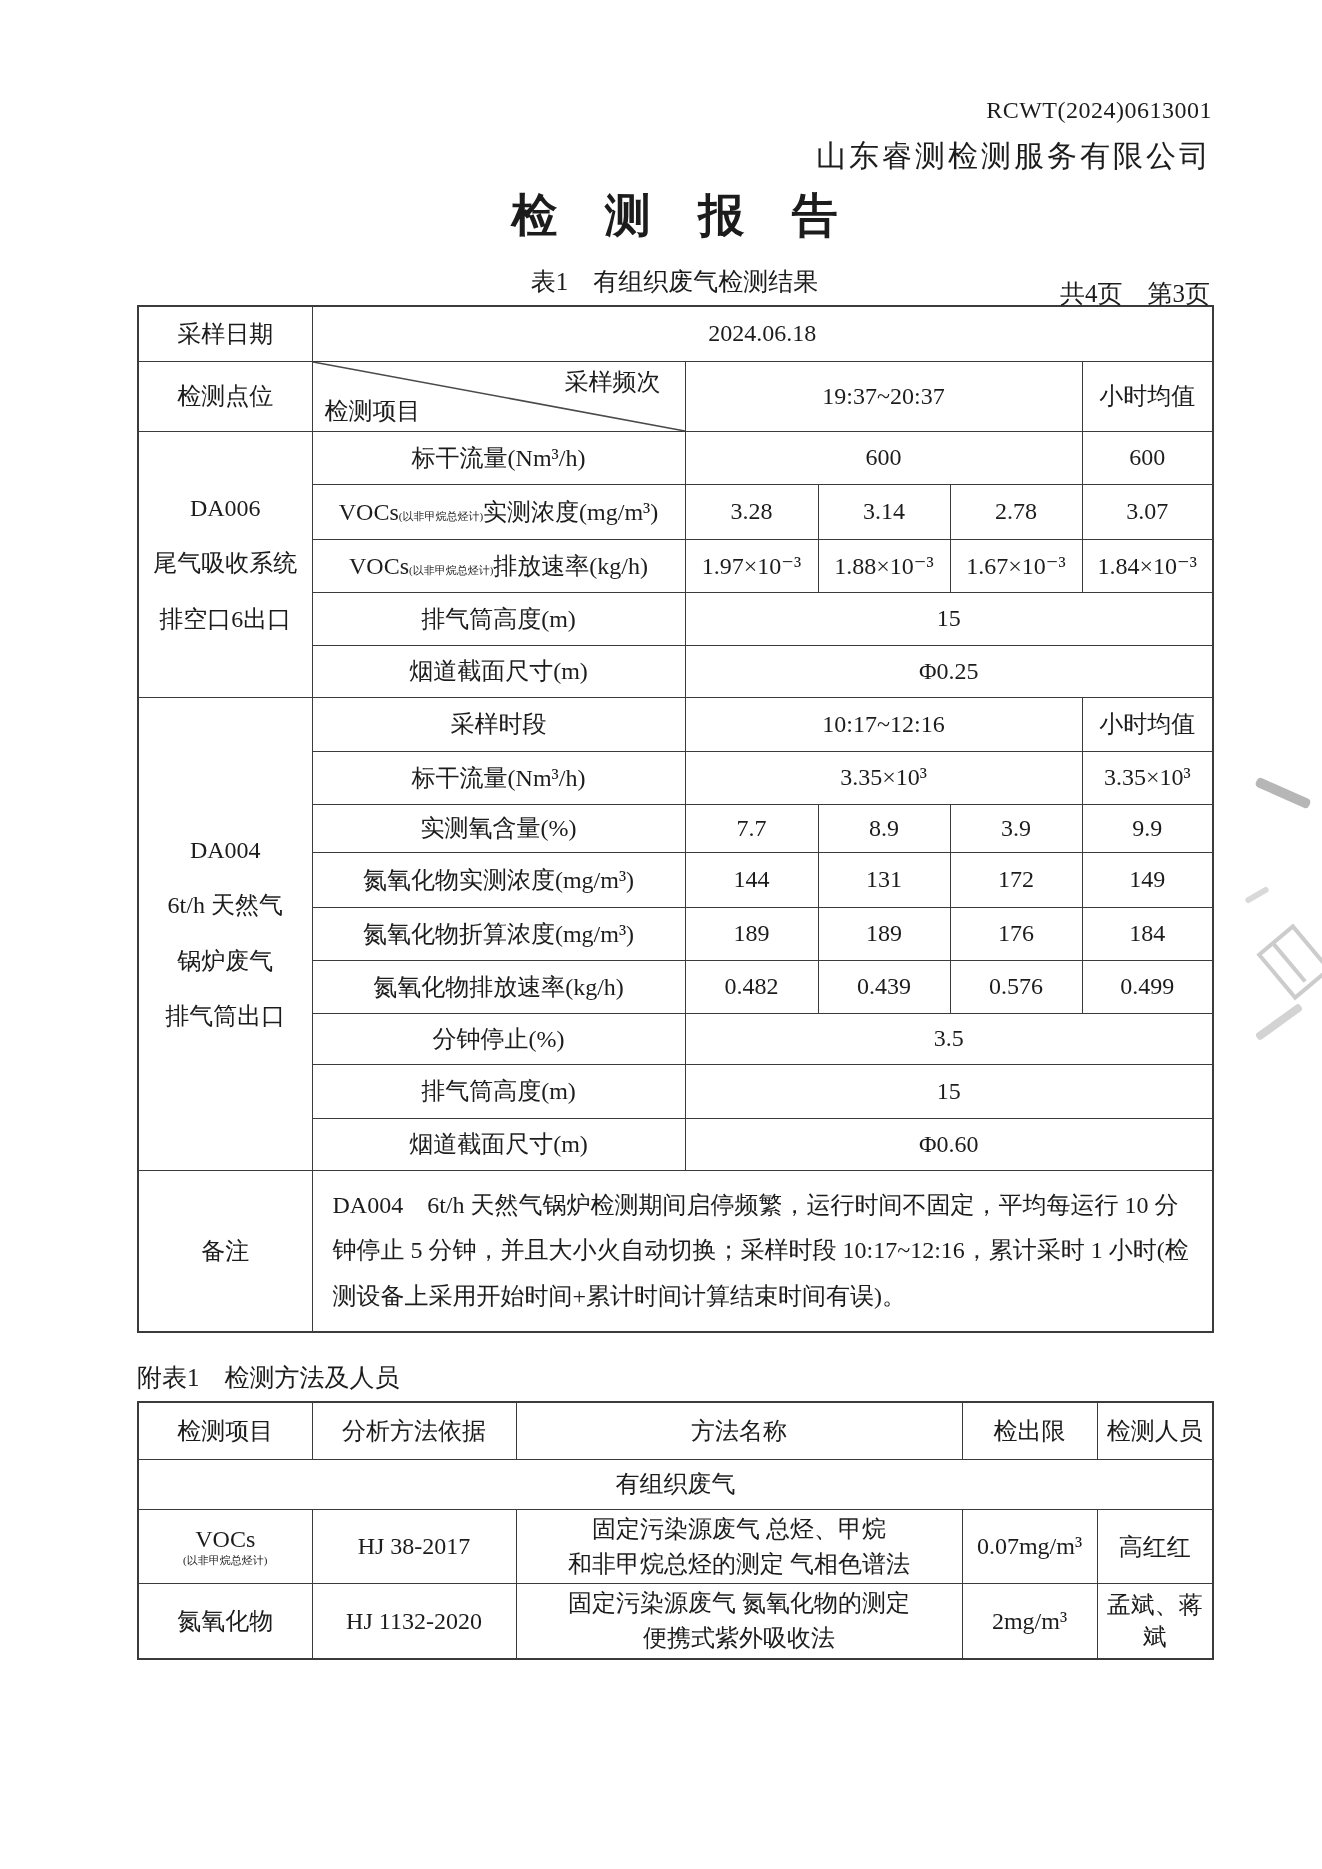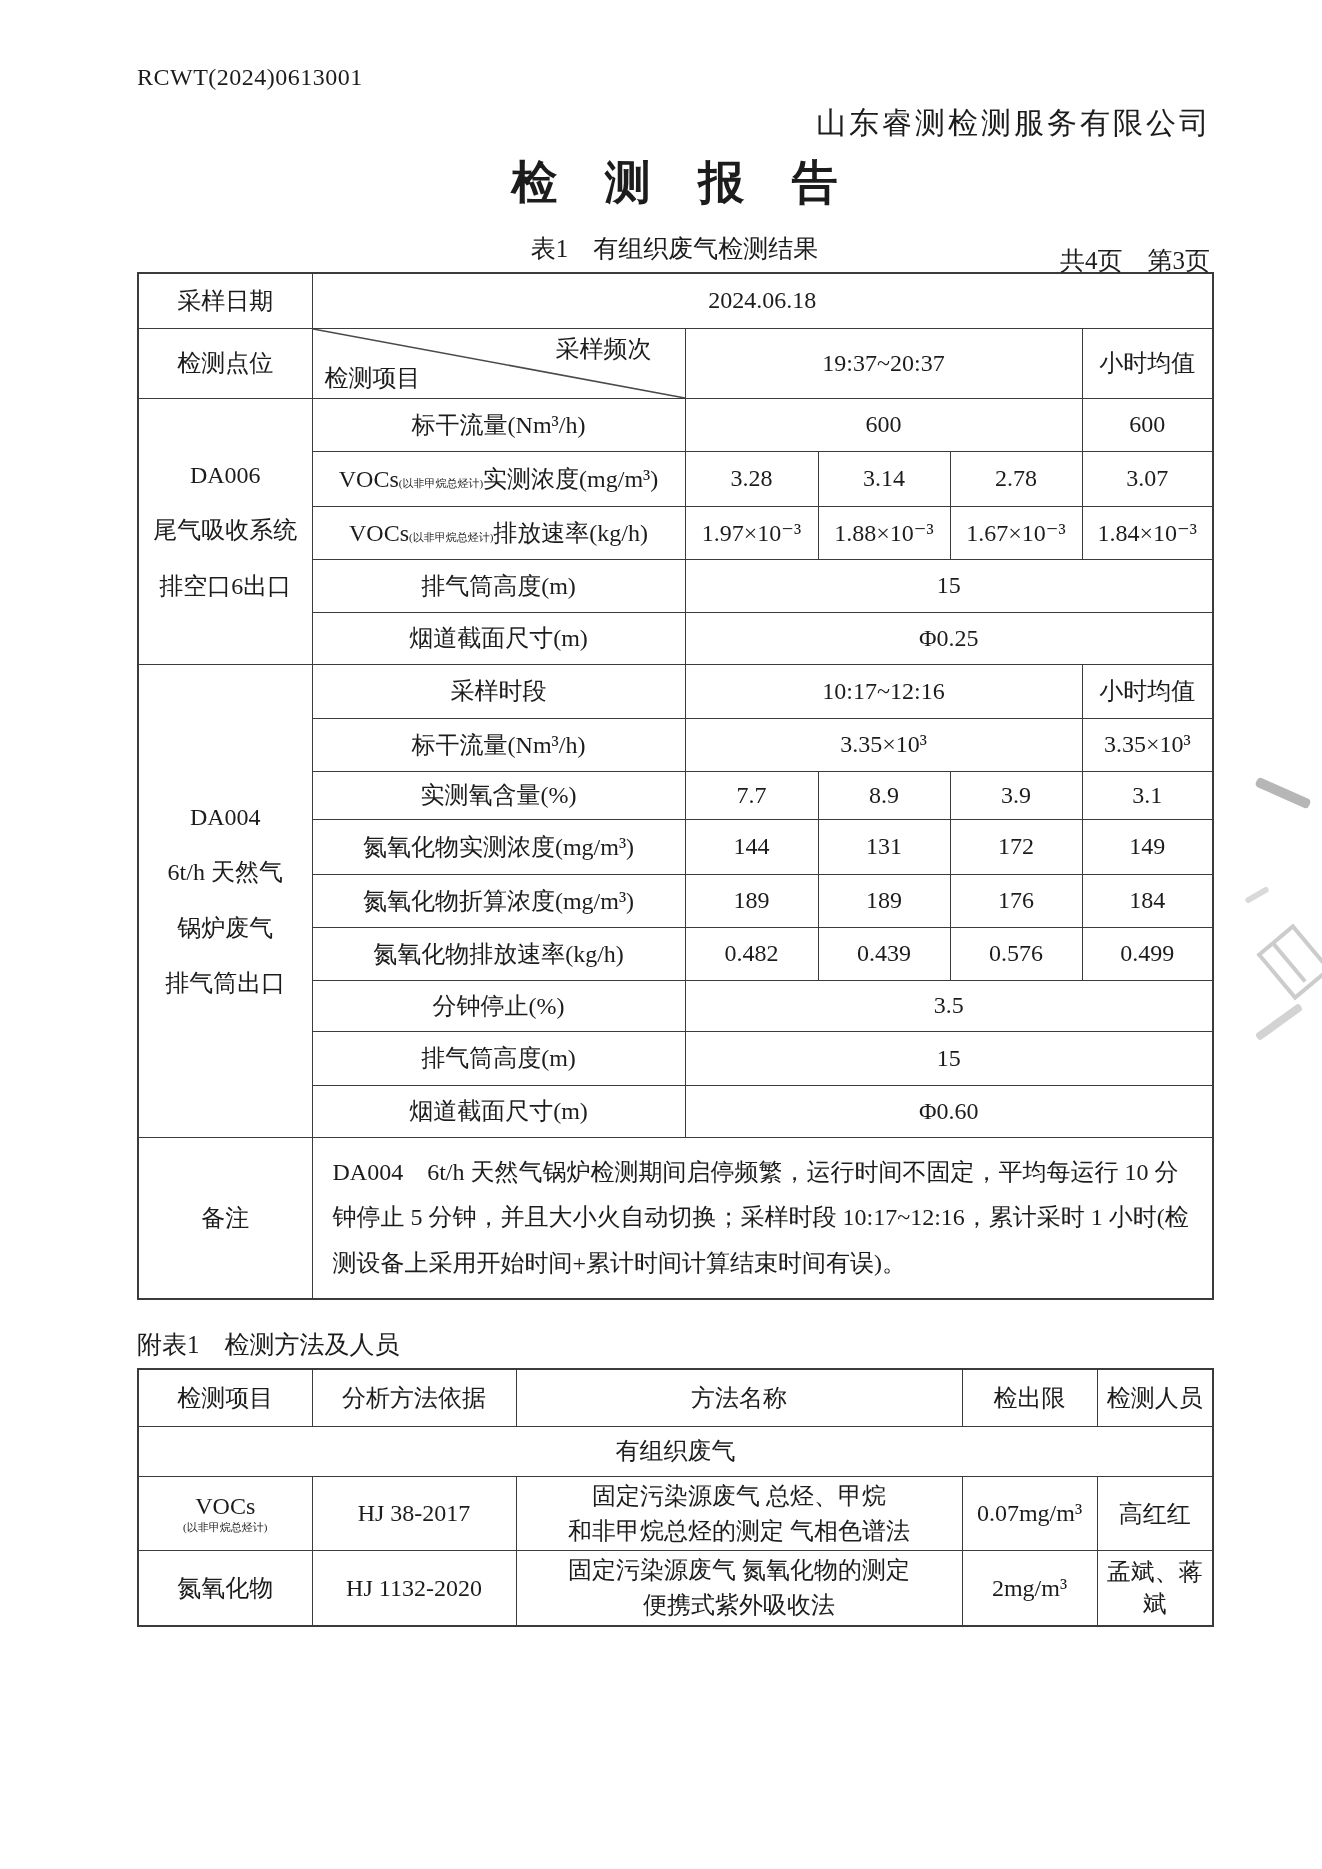--- a/index.html
+++ b/index.html
@@ -8,22 +8,22 @@
     background:#ffffff;
     font-family:"Liberation Serif","DejaVu Serif",serif;
     color:#1c1c1c;
     position:relative;
     overflow:hidden;
   }
   .sheet{
     position:absolute;left:137px;top:0;width:1075px;
   }
   .report-no{
-    padding-top:64px;
-    text-align:left;
+    padding-top:97px;
+    text-align:right;
     font-size:24px;
     letter-spacing:.5px;
   }
   .company{
     margin-top:12px;
     text-align:right;
     font-size:30px;
     letter-spacing:3px;
   }
   .doc-title{
@@ -58,21 +58,21 @@
     text-align:center;
     vertical-align:middle;
     font-size:24px;
     padding:2px 4px;
     overflow:hidden;
   }
   .small{font-size:11px;}
   .name-cell div{line-height:2.3;}
   .diag-cell{position:relative;padding:0;}
   .diag-cell svg{position:absolute;left:0;top:0;width:100%;height:100%;}
-  .diag-top{position:absolute;top:4px;right:33px;font-size:24px;}
+  .diag-top{position:absolute;top:4px;right:24px;font-size:24px;}
   .diag-bottom{position:absolute;bottom:4px;left:12px;font-size:24px;}
   .remark-text{
     text-align:left;
     padding:12px 20px;
     line-height:1.9;
     font-size:24px;
   }
   .t2caption{
     margin-top:28px;
     text-align:left;
@@ -197,21 +197,21 @@
       <tr style="height:53px">
         <td>标干流量(Nm³/h)</td>
         <td colspan="3">3.35×10³</td>
         <td>3.35×10³</td>
       </tr>
       <tr style="height:48px">
         <td>实测氧含量(%)</td>
         <td>7.7</td>
         <td>8.9</td>
         <td>3.9</td>
-        <td>3.1</td>
+        <td>9.9</td>
       </tr>
       <tr style="height:55px">
         <td>氮氧化物实测浓度(mg/m³)</td>
         <td>144</td>
         <td>131</td>
         <td>172</td>
         <td>149</td>
       </tr>
       <tr style="height:53px">
         <td>氮氧化物折算浓度(mg/m³)</td>

